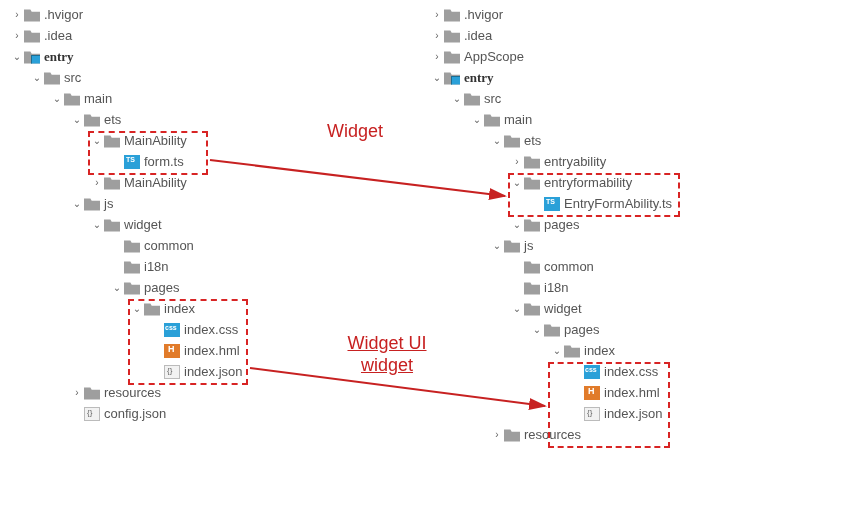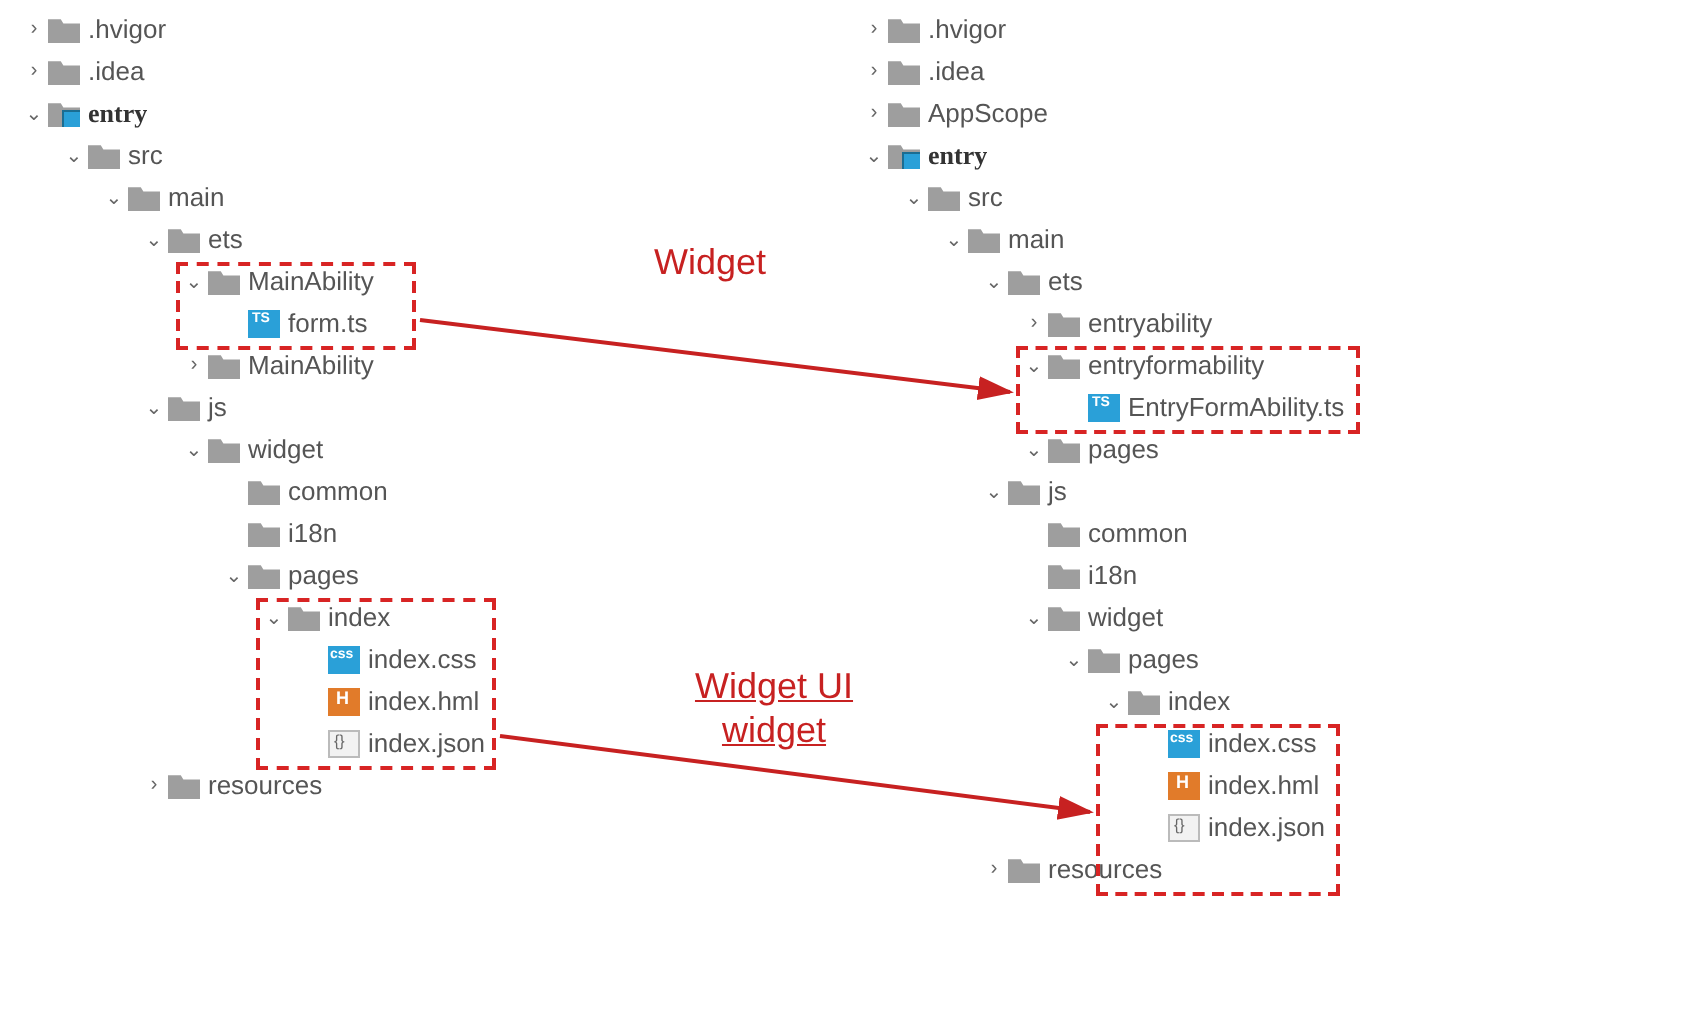--- a/index.html
+++ b/index.html
@@ -153,20 +153,25 @@
     <div class="node i7">
       <span class="arrow empty">·</span>
       <span class="icon file-json"></span>
       <span>index.json</span>
     </div>
     <div class="node i3">
       <span class="arrow">›</span>
       <span class="icon folder"></span>
       <span>resources</span>
     </div>
+    <div class="node i3">
+      <span class="arrow empty">·</span>
+      <span class="icon file-json"></span>
+      <span>config.json</span>
+    </div>
   </div>
 
 <div class="tree right" id="right-tree">
     <div class="node i0">
       <span class="arrow">›</span>
       <span class="icon folder"></span>
       <span>.hvigor</span>
     </div>
     <div class="node i0">
       <span class="arrow">›</span>

